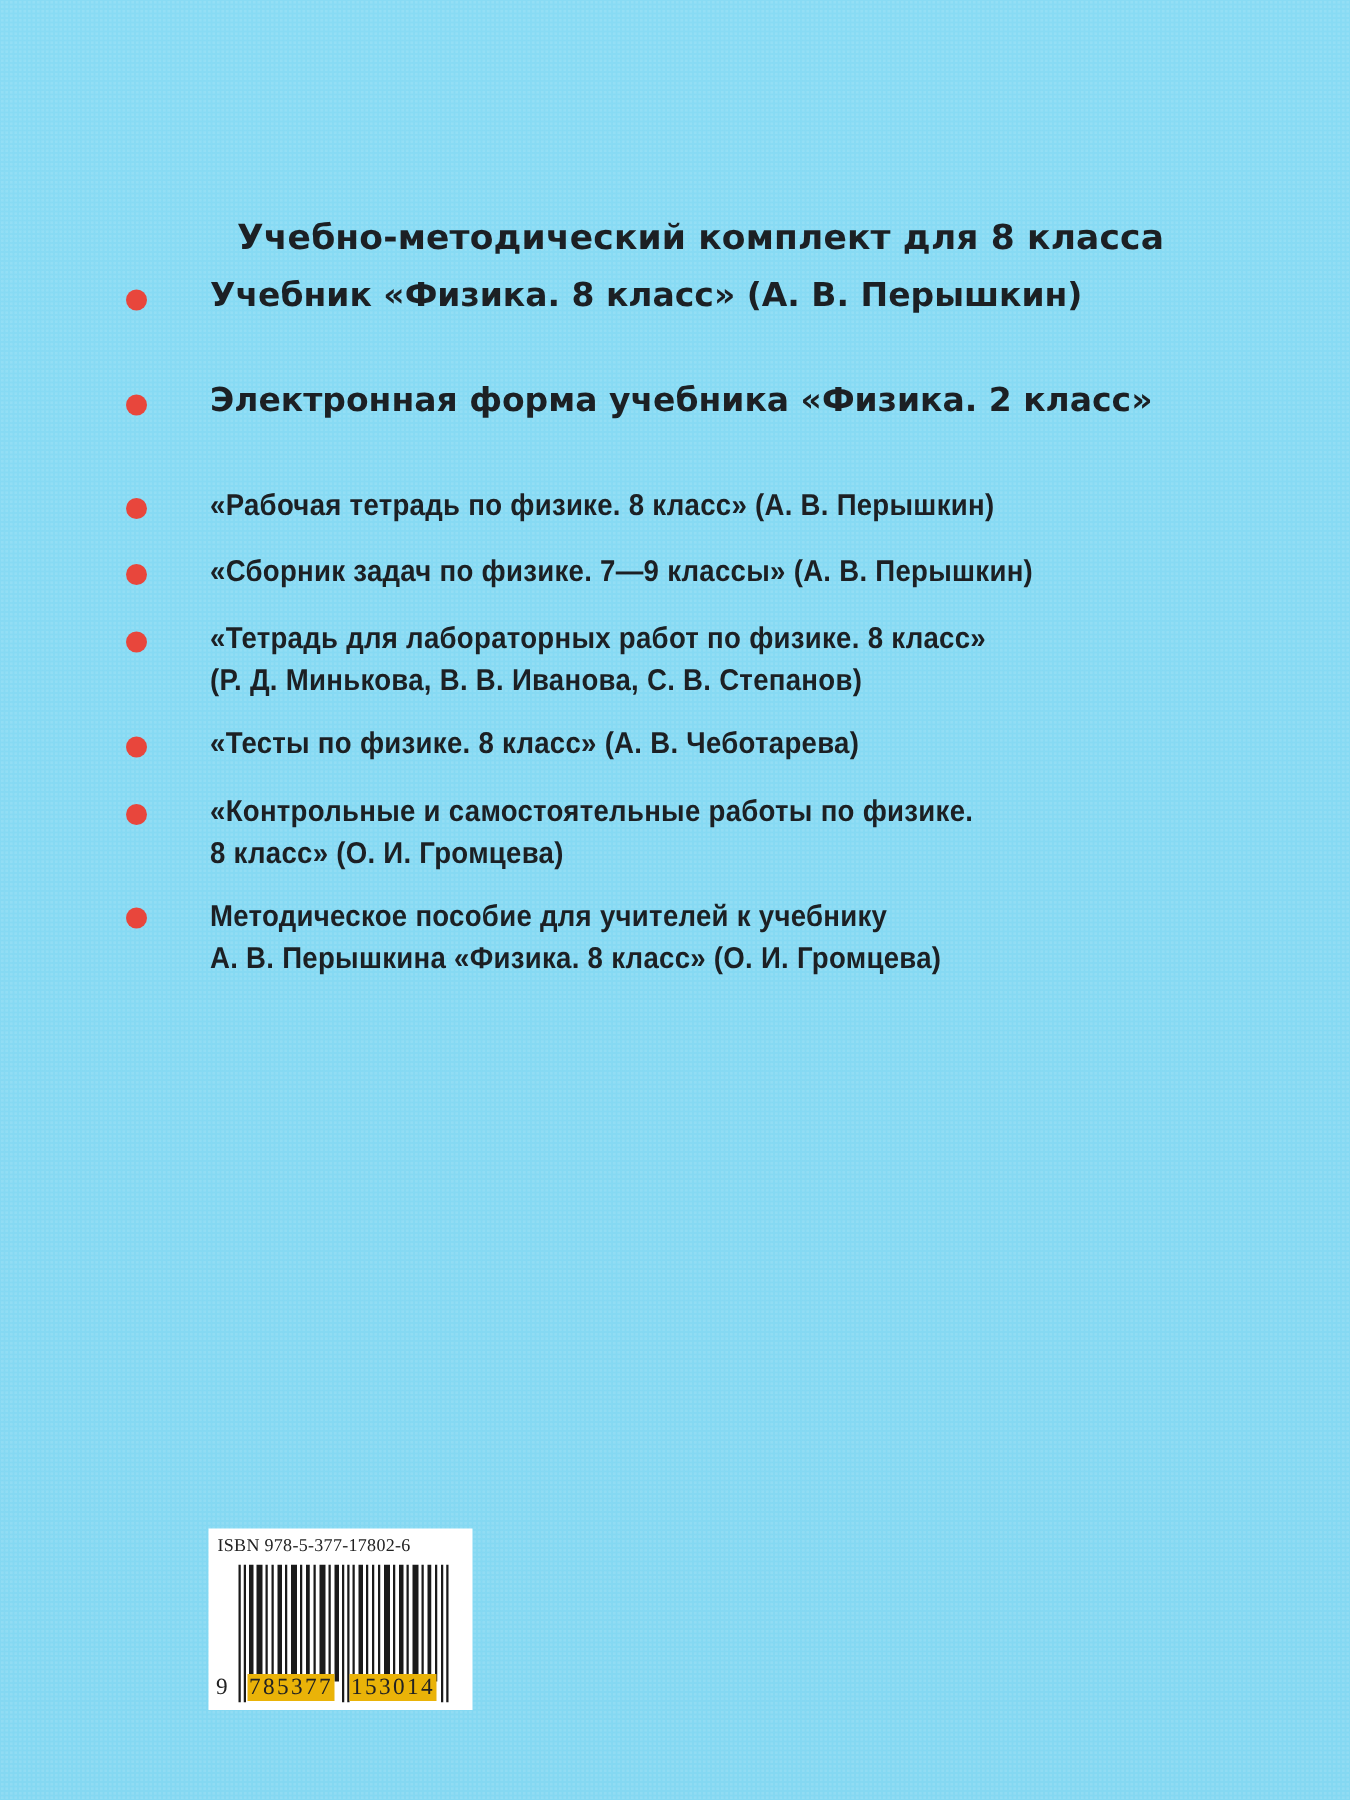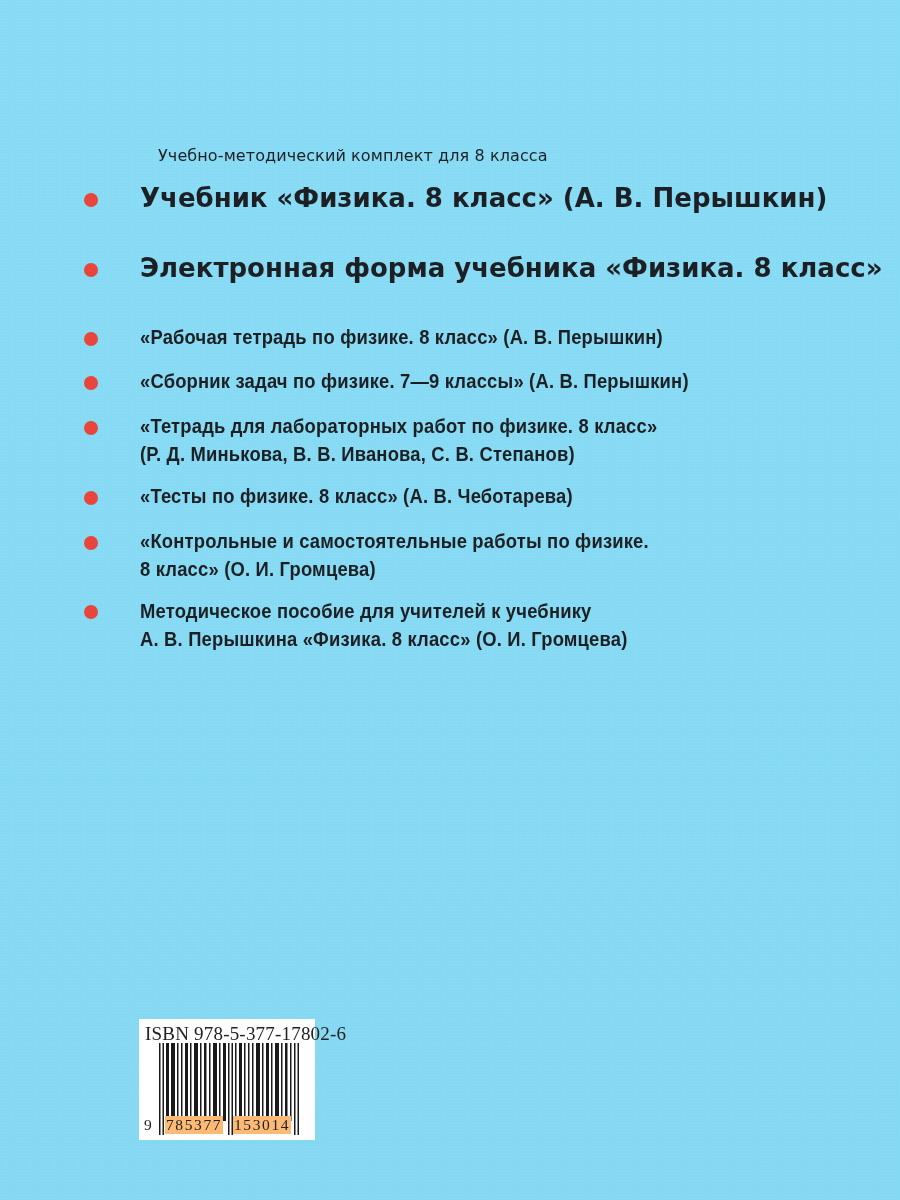--- a/index.html
+++ b/index.html
@@ -10,54 +10,54 @@
         radial-gradient(rgba(255,255,255,0.10) 1px, transparent 1px),
         linear-gradient(180deg, #88dbf4 0%, #84d8f2 100%);
       background-size: 3px 3px, 100% 100%;
       position: relative;
       font-family: "DejaVu Sans", sans-serif;
       color: #1f2328;
     }
     .page { position: absolute; inset: 0; }
     .heading {
       position: absolute; left: 158px; top: 146px;
-      font-size: 16px; font-weight: normal; letter-spacing: 0.1px;
+      font-size: 23px; font-weight: bold; letter-spacing: 0.1px;
       color: #1c2024; white-space: nowrap;
     }
     .list { position: absolute; left: 0; top: 0; width: 900px; }
     .item { position: absolute; left: 0; width: 900px; }
     .bullet {
       position: absolute; left: 84px; width: 14px; height: 14px;
       border-radius: 50%; background: #e8463c;
     }
     .item-text {
       position: absolute; left: 140px; white-space: nowrap;
-      font-size: 26px; font-weight: bold; line-height: 28px; color: #1c2024;
+      font-size: 22px; font-weight: bold; line-height: 28px; color: #1c2024;
     }
     .item-text.condensed {
       font-family: "Liberation Sans", sans-serif;
       font-size: 20px; transform: scaleX(0.92); transform-origin: left top;
       letter-spacing: 0.2px;
     }
     .item-text .line { display: block; }
 
     .barcode-box {
       position: absolute; left: 139px; top: 1019px; width: 176px; height: 121px;
       background: #ffffff;
     }
     .isbn-label {
       position: absolute; left: 6px; top: 4px; white-space: nowrap;
-      font-family: "Liberation Serif", serif; font-size: 19px; color: #222;
+      font-family: "Liberation Serif", serif; font-size: 12px; color: #222;
       letter-spacing: 0.2px;
     }
     .bars { position: absolute; left: 10px; top: 24px; width: 160px; height: 92px; }
     .digits {
       position: absolute; top: 97px; white-space: nowrap;
       font-family: "Liberation Serif", serif; font-size: 15.5px; color: #222;
-      background: #fdba74; letter-spacing: 1.6px; padding: 0 1px;
+      background: #eab308; letter-spacing: 1.6px; padding: 0 1px;
     }
   </style>
 </head>
 <body>
 
 <div class="page">
 
   <div class="heading">Учебно-методический комплект для 8 класса</div>
 
   <div class="list">
@@ -65,21 +65,21 @@
     <div class="item" style="top:184px;">
       <span class="bullet" style="top:9px;"></span>
       <span class="item-text">
         <span class="line">Учебник «Физика. 8 класс» (А. В. Перышкин)</span>
       </span>
     </div>
 
     <div class="item" style="top:254px;">
       <span class="bullet" style="top:9px;"></span>
       <span class="item-text">
-        <span class="line">Электронная форма учебника «Физика. 8 класс»</span>
+        <span class="line">Электронная форма учебника «Физика. 2 класс»</span>
       </span>
     </div>
 
     <div class="item condensed-item" style="top:323px;">
       <span class="bullet" style="top:9px;"></span>
       <span class="item-text condensed">
         <span class="line">«Рабочая тетрадь по физике. 8 класс» (А. В. Перышкин)</span>
       </span>
     </div>
 

